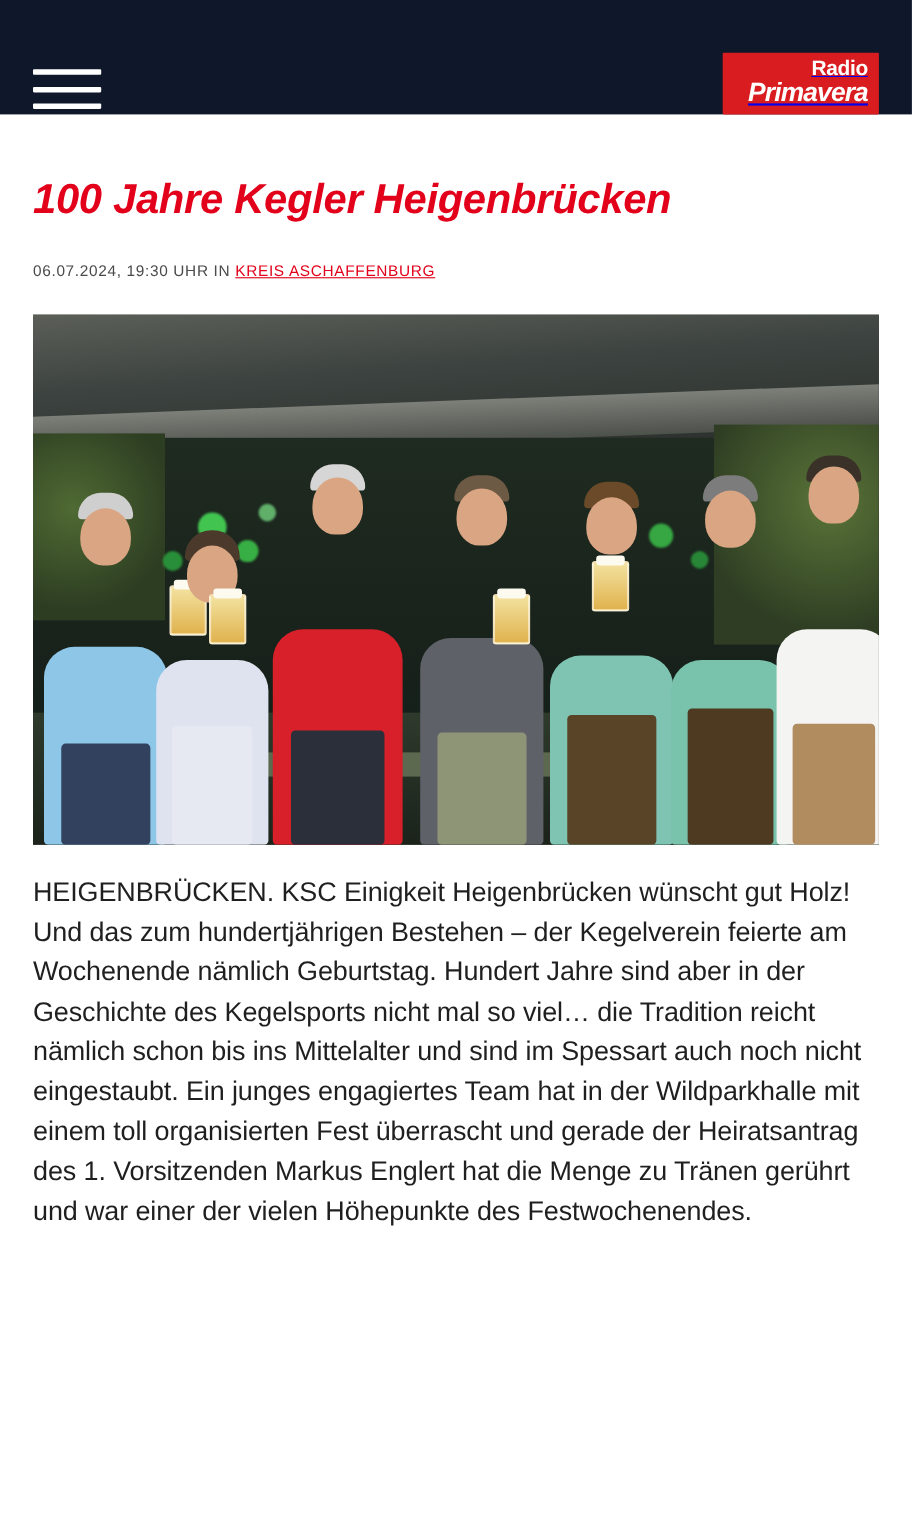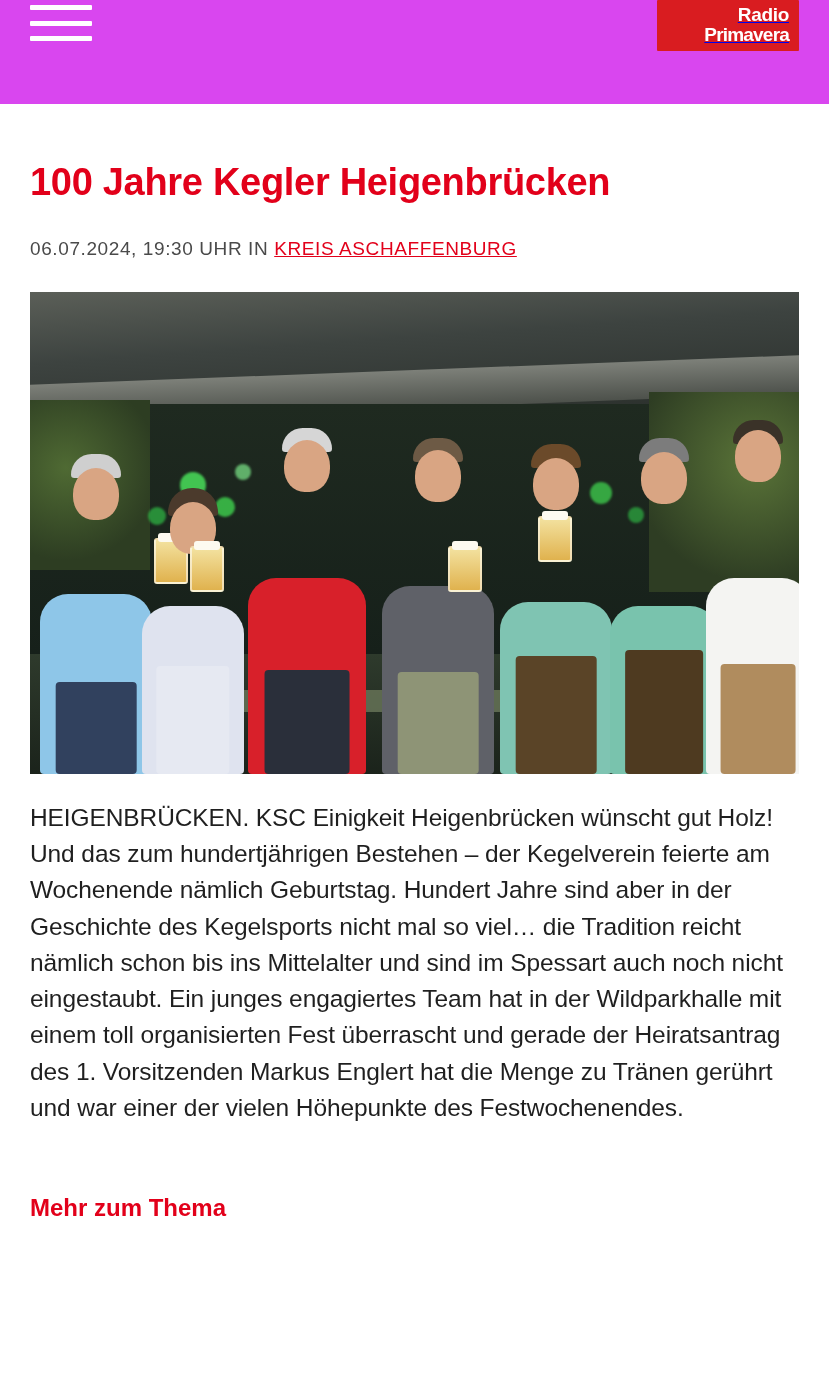--- a/index.html
+++ b/index.html
@@ -12,23 +12,23 @@
   body {
     width: 829px;
     height: 1400px;
     overflow: hidden;
     position: relative;
   }
 
   
   .site-header {
     height: 104px;
-    background: #d946ef;
+    background: #0f172a;
     display: flex;
-    align-items: flex-start;
+    align-items: flex-end;
     justify-content: space-between;
     padding: 0 30px;
   }
   .hamburger {
     width: 62px;
     height: 46px;
     display: flex;
     flex-direction: column;
     justify-content: space-between;
     cursor: pointer;
@@ -53,23 +53,24 @@
   }
   .brand .brand-top {
     color: #ffffff;
     font-size: 19px;
     font-weight: bold;
     letter-spacing: -0.3px;
     margin-bottom: 1px;
   }
   .brand .brand-bottom {
     color: #ffffff;
-    font-size: 19px;
+    font-size: 24px;
     font-weight: bold;
     letter-spacing: -0.8px;
+    font-style: italic;
   }
   .playlist-btn {
     border: 2px solid #ffffff;
     color: #ffffff;
     background: transparent;
     font-size: 19px;
     letter-spacing: 2.2px;
     padding: 13px 26px;
     font-family: "Liberation Sans", sans-serif;
     cursor: pointer;
@@ -79,24 +80,25 @@
   .article {
     padding: 0 30px;
   }
   .article-title {
     color: #e2001a;
     font-size: 38px;
     font-weight: bold;
     line-height: 1.18;
     margin: 56px 0 0 0;
     letter-spacing: -0.3px;
+    font-style: italic;
   }
   .meta {
     margin-top: 33px;
-    font-size: 19px;
+    font-size: 14px;
     color: #4a4a4a;
     letter-spacing: 0.6px;
   }
   .meta .meta-cat {
     color: #e2001a;
   }
 
   
   .photo {
     margin-top: 32px;
@@ -285,14 +287,13 @@
     <div class="person" style="left:676px; width:104px; height:354px;">
       <div class="p-hair" style="top:0; background:#3a3228;"></div>
       <div class="p-head" style="top:10px;"></div>
       <div class="p-body" style="height:196px; background:#f4f4f2;"></div>
       <div class="p-legs" style="height:110px; background:#b08c5e; border-radius:4px;"></div>
     </div>
   </div>
 
   <p class="body-text"><b>HEIGENBRÜCKEN.</b><span> KSC Einigkeit Heigenbrücken wünscht gut Holz! Und das zum hundertjährigen Bestehen – der Kegelverein feierte am Wochenende nämlich Geburtstag. Hundert Jahre sind aber in der Geschichte des Kegelsports nicht mal so viel… die Tradition reicht nämlich schon bis ins Mittelalter und sind im Spessart auch noch nicht eingestaubt. Ein junges engagiertes Team hat in der Wildparkhalle mit einem toll organisierten Fest überrascht und gerade der Heiratsantrag des 1. Vorsitzenden Markus Englert hat die Menge zu Tränen gerührt und war einer der vielen Höhepunkte des Festwochenendes.</span></p>
 
-  <div class="more-heading">Mehr zum Thema</div>
 </div>
 
 </body></html>

